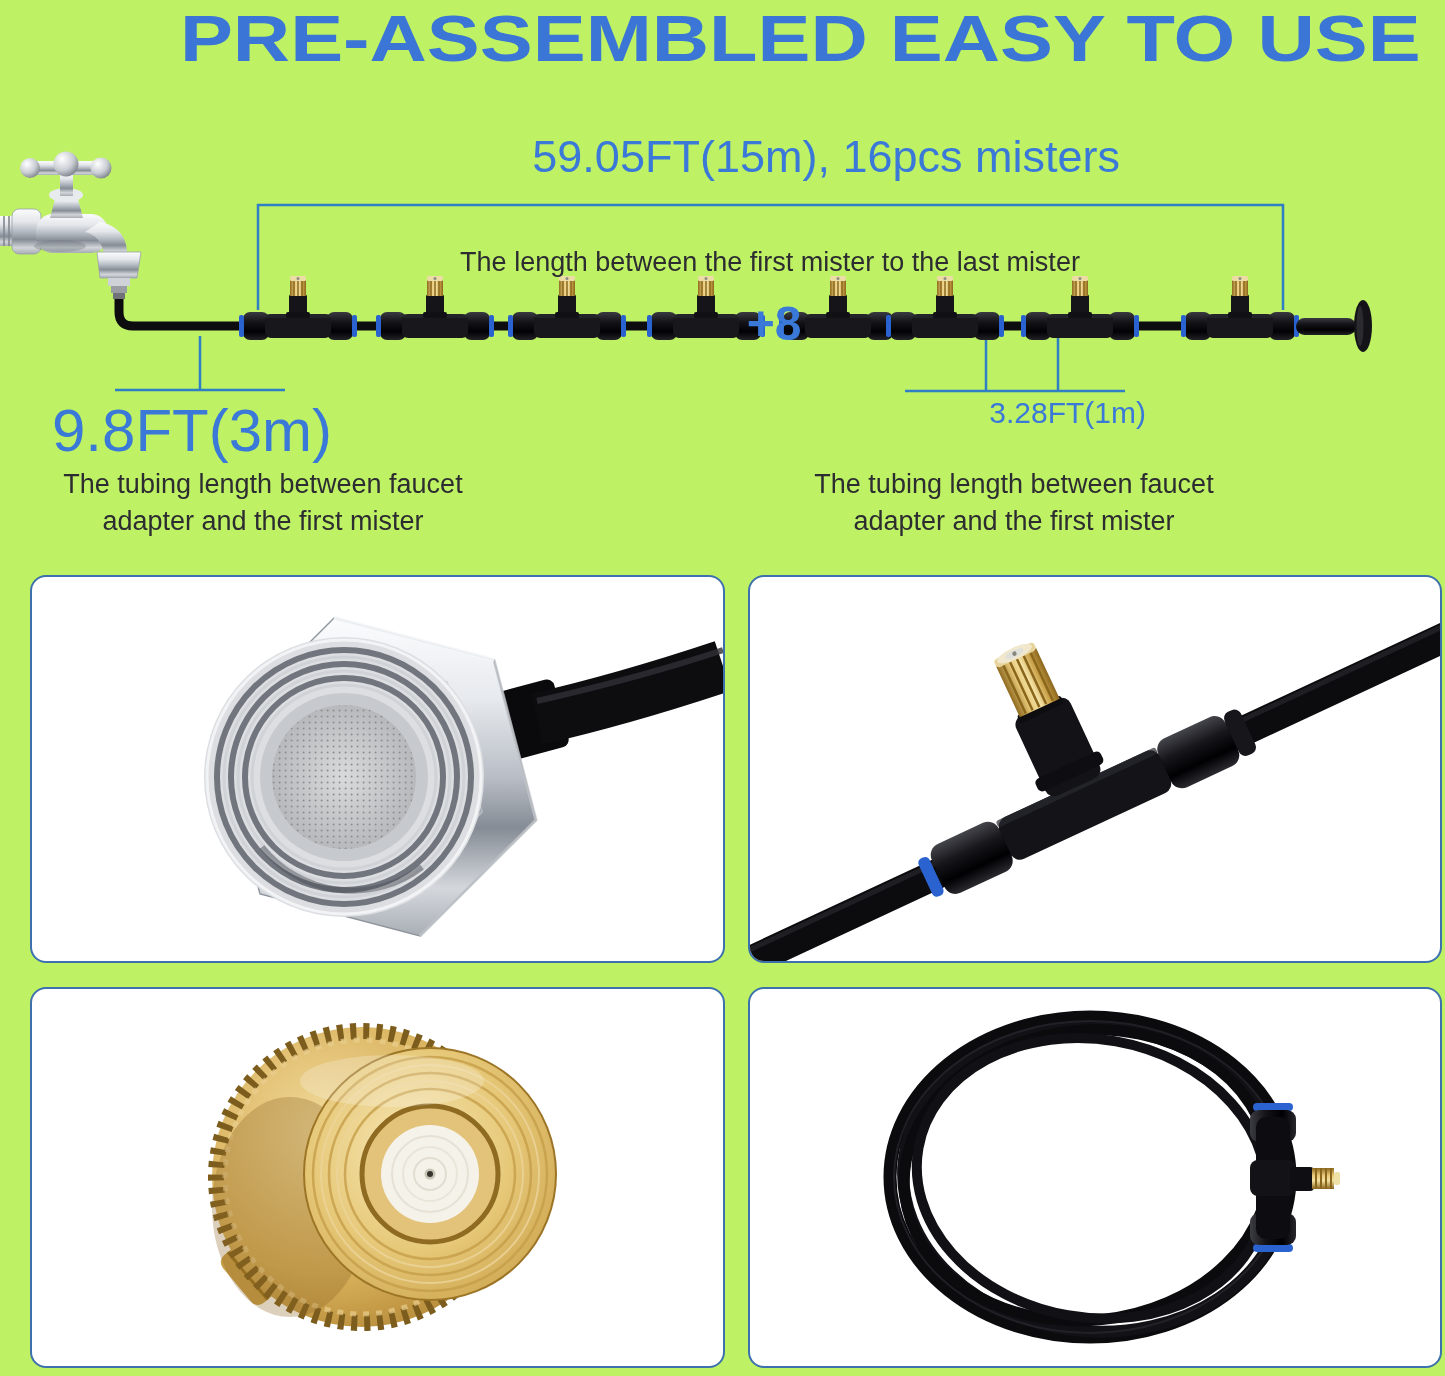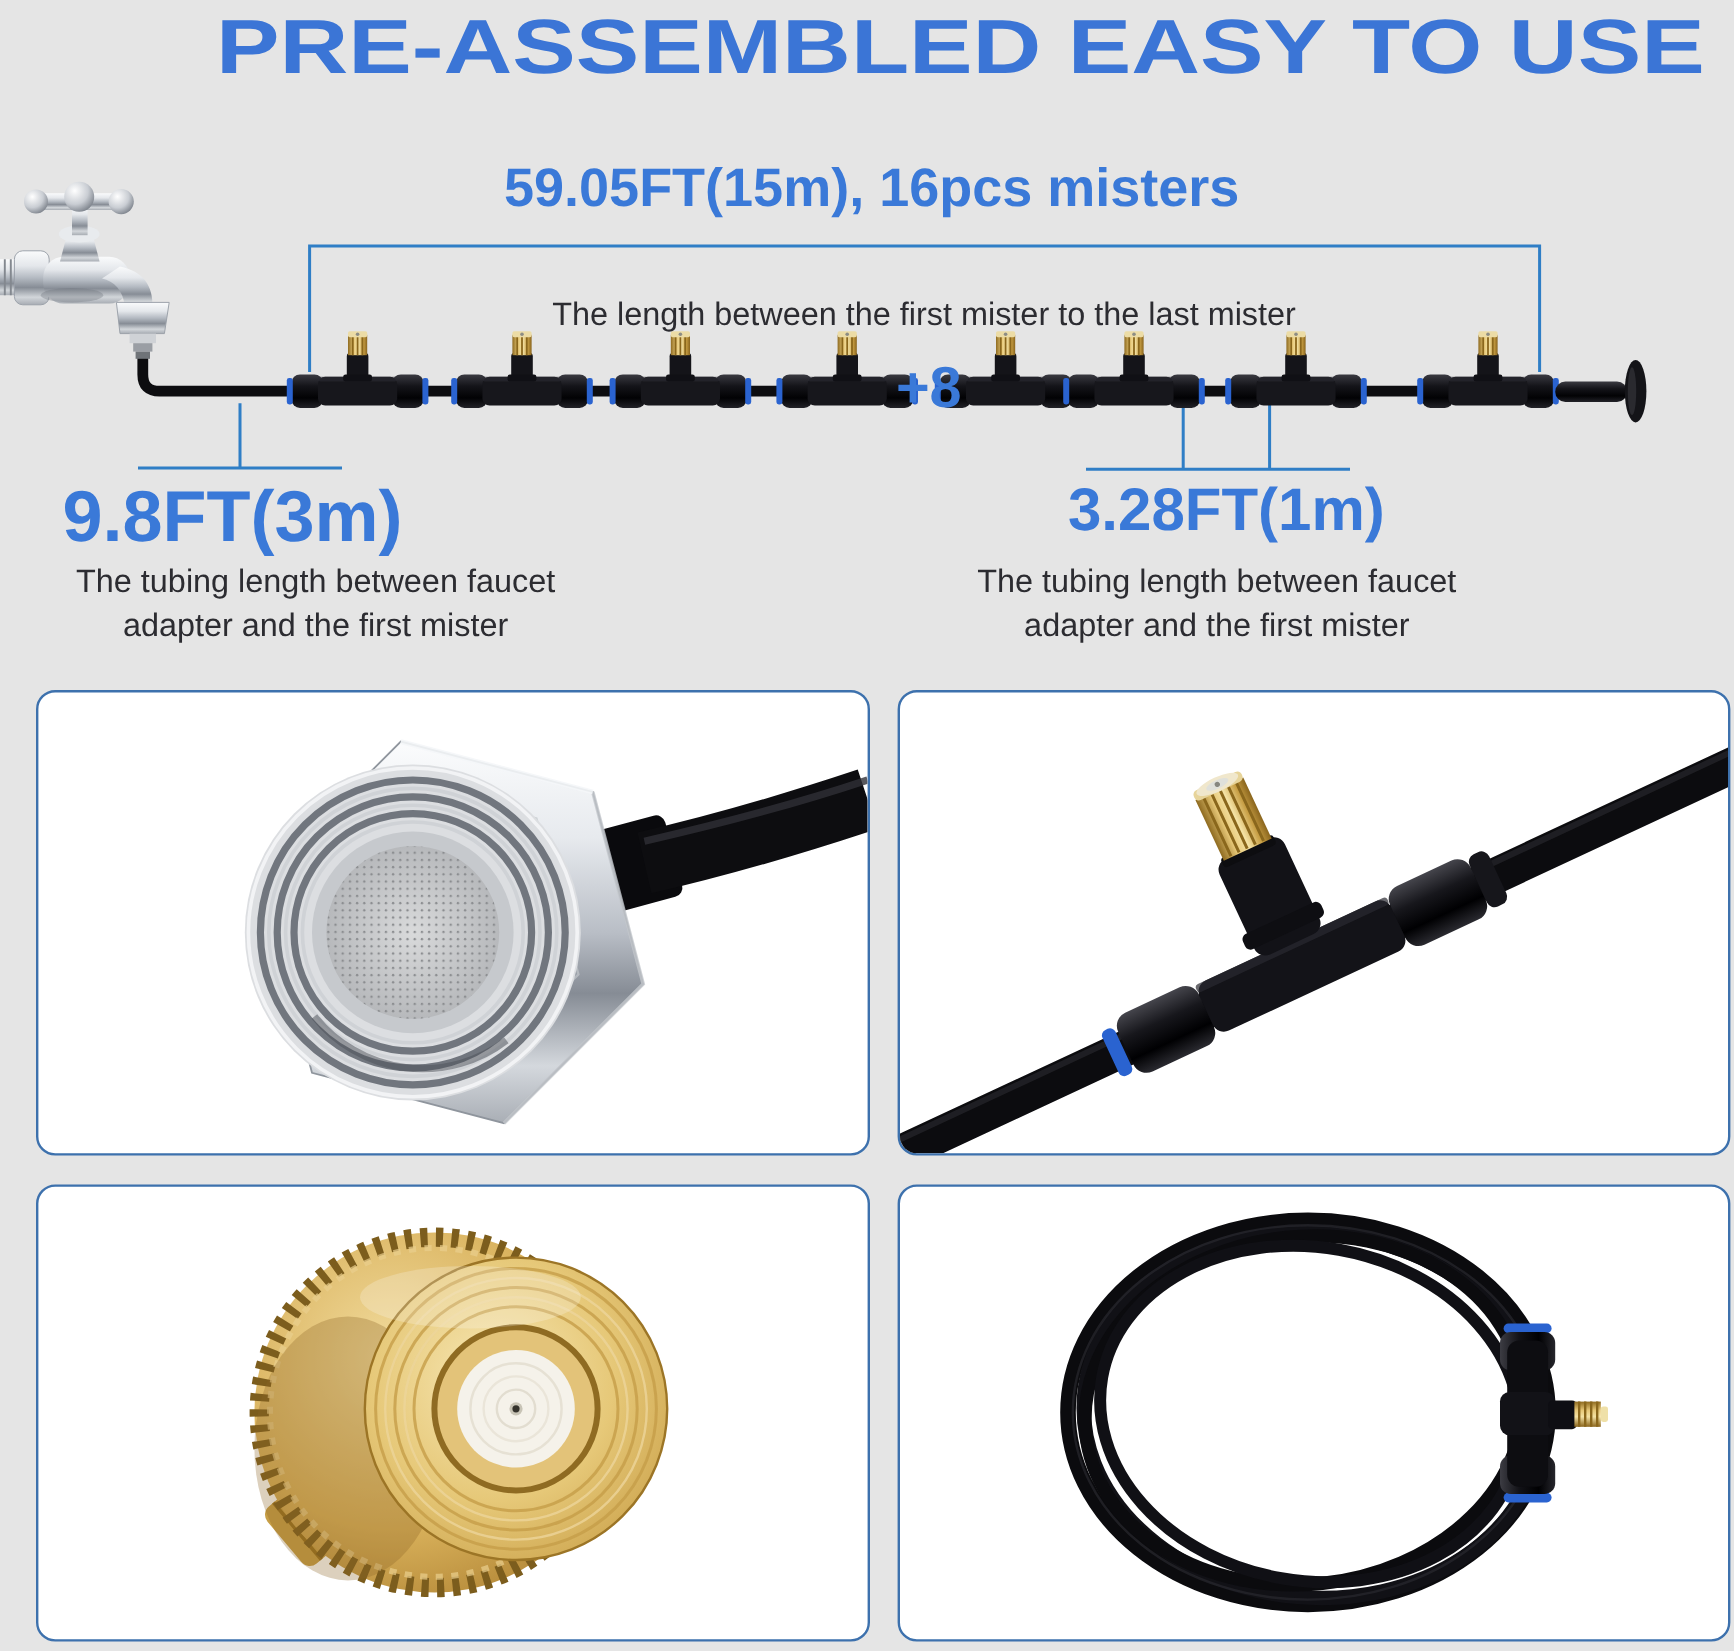--- a/index.html
+++ b/index.html
@@ -1,25 +1,25 @@
 <!DOCTYPE html>
 <html><head>
 <meta charset="utf-8">
 <style>
   html,body{margin:0;padding:0;background:#ffffff;}
-  .canvas{position:relative;width:1445px;height:1376px;background:#e5e5e5;overflow:hidden;
+  .canvas{position:relative;width:1445px;height:1376px;background:#bef264;overflow:hidden;
           font-family:"Liberation Sans",sans-serif;}
   .title{position:absolute;left:160px;top:2px;width:1280px;text-align:center;margin:0;
          font-size:64px;font-weight:800;color:#3b75d6;letter-spacing:0px;white-space:nowrap;}
   .title span{display:inline-block;transform:scaleX(1.24);transform-origin:center;}
   .diagram-svg{position:absolute;left:0;top:0;width:1445px;height:560px;}
-  .measure{position:absolute;text-align:left;color:#3a79d8;font-weight:700;}
+  .measure{position:absolute;text-align:right;color:#3a79d8;font-weight:400;}
   .measure-main{left:420px;top:131px;width:700px;font-size:45px;}
   .measure-left{left:52px;top:396px;width:256px;font-size:60px;}
-  .measure-right{left:890px;top:396px;width:256px;font-size:50px;}
+  .measure-right{left:890px;top:396px;width:256px;font-size:30px;}
   .plus8{position:absolute;left:742px;top:296px;width:64px;text-align:center;
          font-size:48px;font-weight:600;color:#3a79d8;}
   .desc{position:absolute;text-align:center;color:#2c2c31;font-size:27px;line-height:37px;font-weight:500;}
   .desc-main{left:370px;top:244px;width:800px;}
   .desc-left{left:33px;top:466px;width:460px;}
   .desc-right{left:784px;top:466px;width:460px;}
   .panel{position:absolute;border:2px solid #3d71ad;border-radius:16px;background:#fff;overflow:hidden;}
   .panel svg{display:block;width:100%;height:100%;}
   .panel-1{left:30px;top:575px;width:691px;height:384px;}
   .panel-2{left:748px;top:575px;width:690px;height:384px;}

